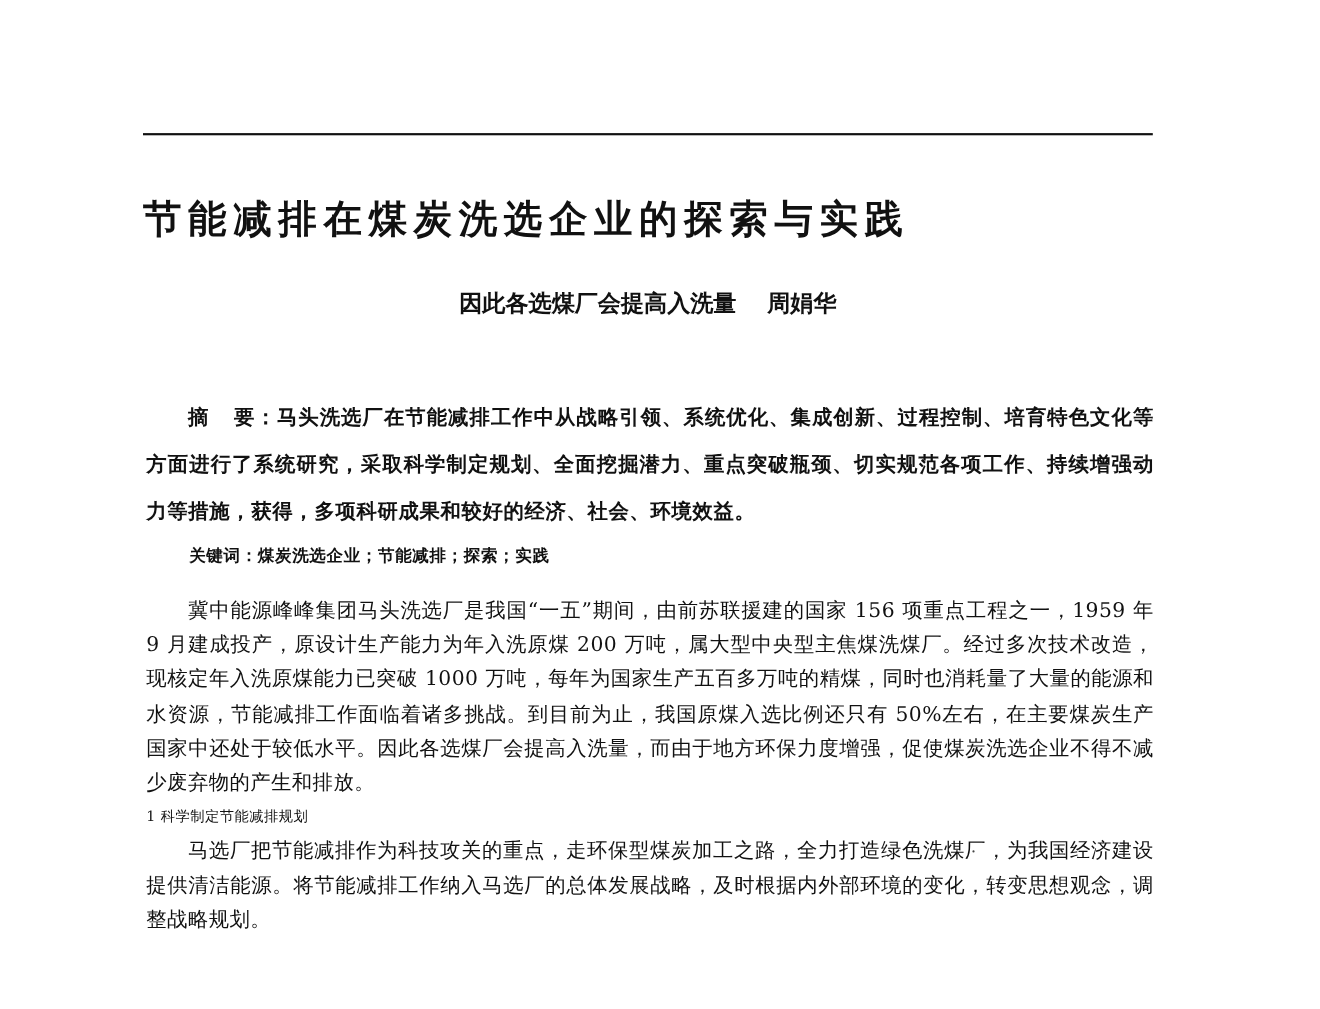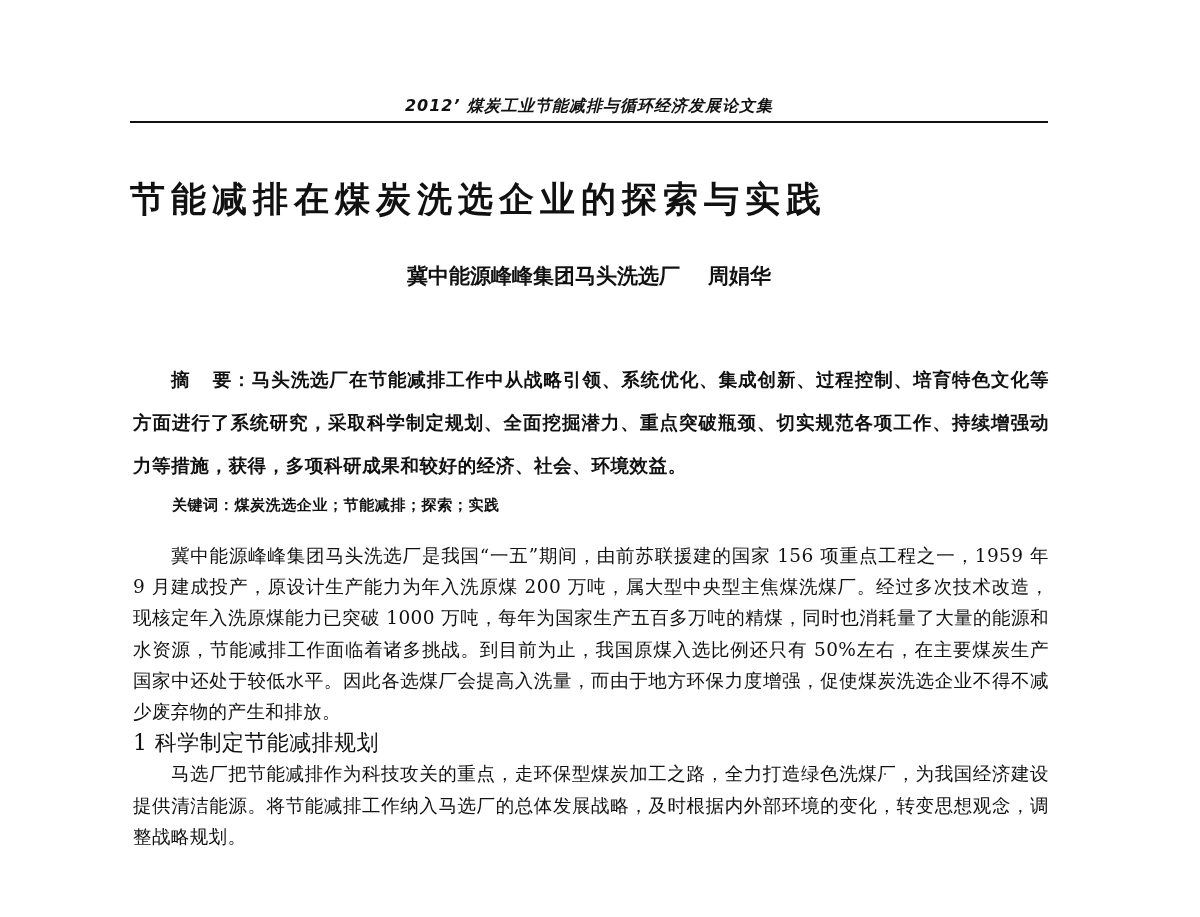--- a/index.html
+++ b/index.html
@@ -94,44 +94,43 @@
       line-height: 31.2px;
       letter-spacing: 0.4px;
       text-align: justify;
     }
     .body-text p {
       margin: 0;
     }
     .body-text p.indent { text-indent: 38px; }
     .section-heading {
       margin: 0;
-      font-size: 22px;
+      font-size: 13px;
     }
     .stray-dot {
       position: absolute;
       left: 884px;
       top: 773px;
       width: 2px;
       height: 2px;
       background: #444;
       border-radius: 1px;
     }
   </style>
 </head>
 <body>
 
 <div class="page">
 
-  <div class="running-header">2012’ 煤炭工业节能减排与循环经济发展论文集</div>
   <div class="header-rule"></div>
 
   <h1 class="title" style="margin:0;">节能减排在煤炭洗选企业的探索与实践</h1>
 
   <div class="byline">
-    <span>冀中能源峰峰集团马头洗选厂</span><span class="gap"></span><span>周娟华</span>
+    <span>因此各选煤厂会提高入洗量</span><span class="gap"></span><span>周娟华</span>
   </div>
 
   <div class="abstract">
     <span class="label"><span>摘</span><span class="label-gap"></span><span>要：</span></span><span>马头洗选厂在节能减排工作中从战略引领、系统优化、集成创新、过程控制、培育特色文化等方面进行了系统研究，采取科学制定规划、全面挖掘潜力、重点突破瓶颈、切实规范各项工作、持续增强动力等措施，获得，多项科研成果和较好的经济、社会、环境效益。</span>
   </div>
 
   <div class="keywords">
     <span>关键词：</span><span>煤炭洗选企业；节能减排；探索；实践</span>
   </div>
 

